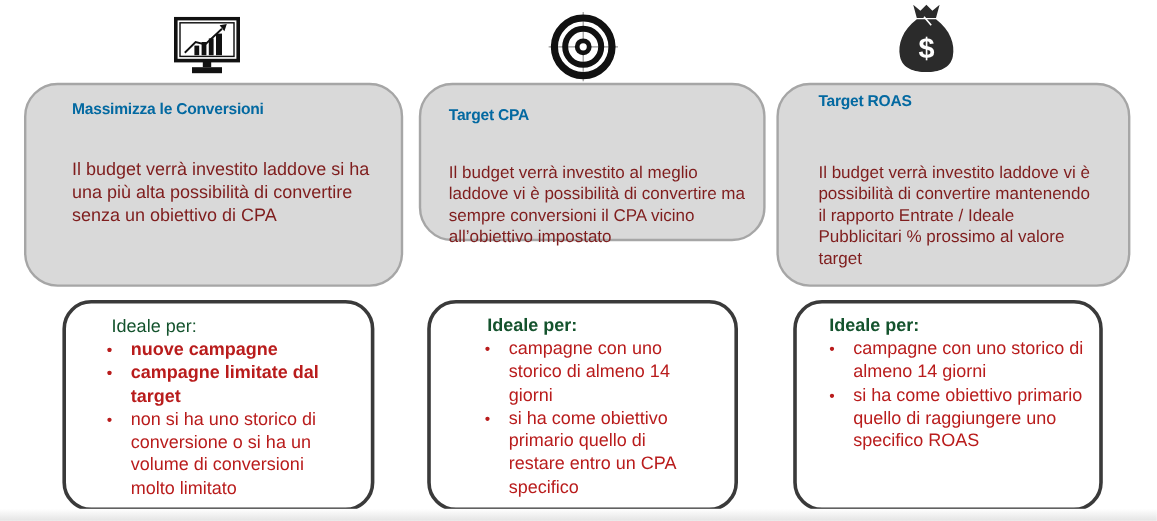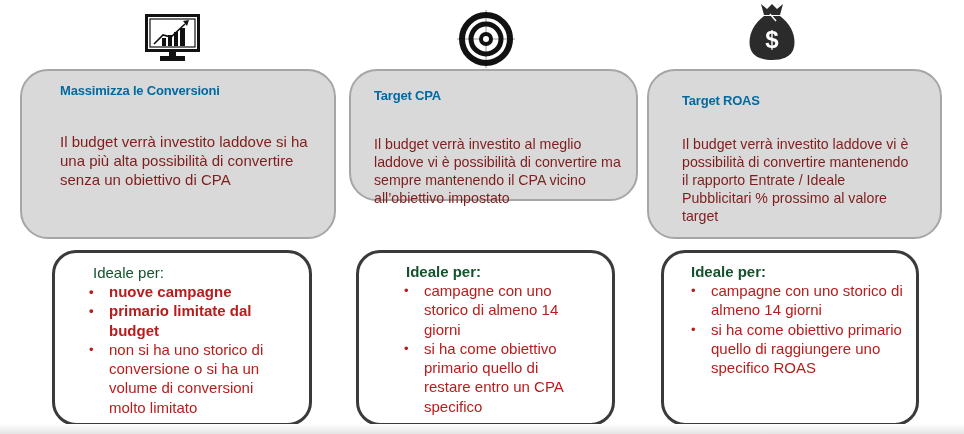--- a/index.html
+++ b/index.html
@@ -64,60 +64,60 @@
 
   <div class="strategy-box" style="left:20px; top:69px; width:316px; height:170px;">
     <div class="strategy-title" style="left:38px; top:12px;">Massimizza le Conversioni</div>
     <div class="strategy-desc" style="left:38px; top:61px; width:250px; font-size:15px; line-height:19px;">Il budget verrà investito laddove si ha una più alta possibilità di convertire senza un obiettivo di CPA</div>
   </div>
 
   <div class="ideal-box" style="left:52px; top:250px; width:260px; height:176px;">
     <div class="ideal-heading" style="left:38px; top:10px;">Ideale per:</div>
     <ul class="ideal-list" style="left:34px; top:29px; width:200px;">
       <li class="bold">nuove campagne</li>
-      <li class="bold">primario limitate dal budget</li>
+      <li class="bold">campagne limitate dal target</li>
       <li>non si ha uno storico di conversione o si ha un volume di conversioni molto limitato</li>
     </ul>
   </div>
 </div>
 
 <div>
   <svg class="icon" style="left:457px; top:10px;" width="58" height="58" viewBox="0 0 58 58">
     <line x1="29" y1="0" x2="29" y2="58" stroke="#999" stroke-width="1"></line>
     <line x1="0" y1="29" x2="58" y2="29" stroke="#999" stroke-width="1"></line>
     <circle cx="29" cy="29" r="24" fill="none" stroke="#111" stroke-width="6"></circle>
     <circle cx="29" cy="29" r="15" fill="none" stroke="#111" stroke-width="5"></circle>
     <circle cx="29" cy="29" r="7" fill="#111"></circle>
     <circle cx="29" cy="29" r="3" fill="#fff"></circle>
   </svg>
 
   <div class="strategy-box" style="left:349px; top:69px; width:289px; height:132px;">
     <div class="strategy-title" style="left:23px; top:17px;">Target CPA</div>
-    <div class="strategy-desc" style="left:23px; top:64px; width:260px;">Il budget verrà investito al meglio laddove vi è possibilità di convertire ma sempre mantenendo il CPA vicino all’obiettivo impostato</div>
+    <div class="strategy-desc" style="left:23px; top:64px; width:260px;">Il budget verrà investito al meglio laddove vi è possibilità di convertire ma sempre conversioni il CPA vicino all’obiettivo impostato</div>
   </div>
 
   <div class="ideal-box" style="left:356px; top:250px; width:259px; height:176px;">
     <div class="ideal-heading bold" style="left:47px; top:9px;">Ideale per:</div>
     <ul class="ideal-list" style="left:45px; top:28px; width:170px;">
       <li>campagne  con uno storico di almeno 14 giorni</li>
       <li>si ha come obiettivo primario quello di restare entro un CPA specifico</li>
     </ul>
   </div>
 </div>
 
 <div>
   <svg class="icon" style="left:748px; top:1px;" width="48" height="60" viewBox="0 0 48 60">
     <path d="M13 3 L19 8 L24 3 L29 8 L35 3 L32 14 L16 14 Z" fill="#2b2b2b"></path>
     <path d="M16 15 C4 24 0 36 2 46 C4 56 14 59 24 59 C34 59 44 56 46 46 C48 36 44 24 32 15 Z" fill="#2b2b2b"></path>
     <path d="M22 13 L28 20" stroke="#fff" stroke-width="1.4"></path>
     <text x="24" y="47" text-anchor="middle" font-size="24" font-weight="bold" fill="#fff" font-family="Liberation Sans, sans-serif">$</text>
   </svg>
 
   <div class="strategy-box" style="left:647px; top:69px; width:295px; height:170px;">
-    <div class="strategy-title" style="left:33px; top:22px;">Target ROAS</div>
+    <div class="strategy-title" style="left:33px; top:5px;">Target ROAS</div>
     <div class="strategy-desc" style="left:33px; top:64px; width:228px;">Il budget verrà investito laddove vi è possibilità di convertire mantenendo il rapporto Entrate / Ideale Pubblicitari  % prossimo al valore target</div>
   </div>
 
   <div class="ideal-box" style="left:661px; top:250px; width:258px; height:176px;">
     <div class="ideal-heading bold" style="left:27px; top:9px;">Ideale per:</div>
     <ul class="ideal-list" style="left:27px; top:28px; width:215px;">
       <li>campagne  con uno storico di almeno 14 giorni</li>
       <li>si ha come obiettivo primario quello di raggiungere uno specifico ROAS</li>
     </ul>
   </div>

